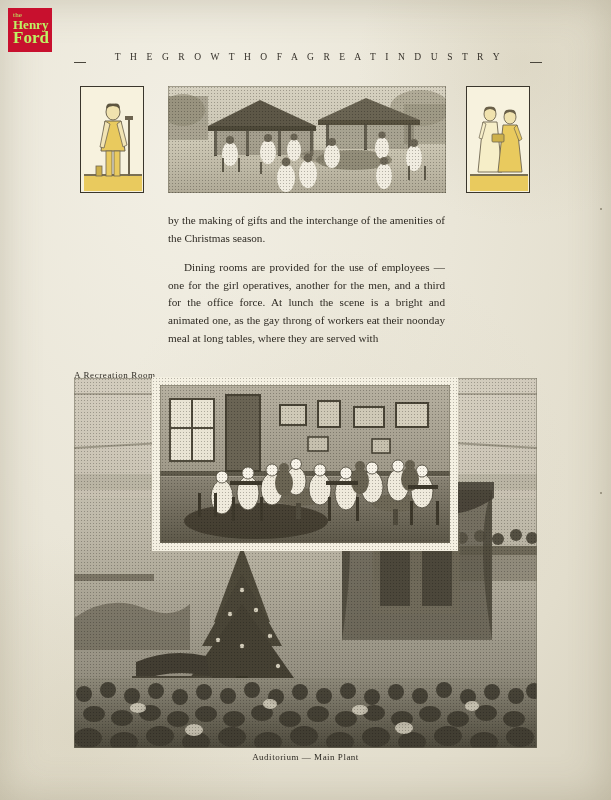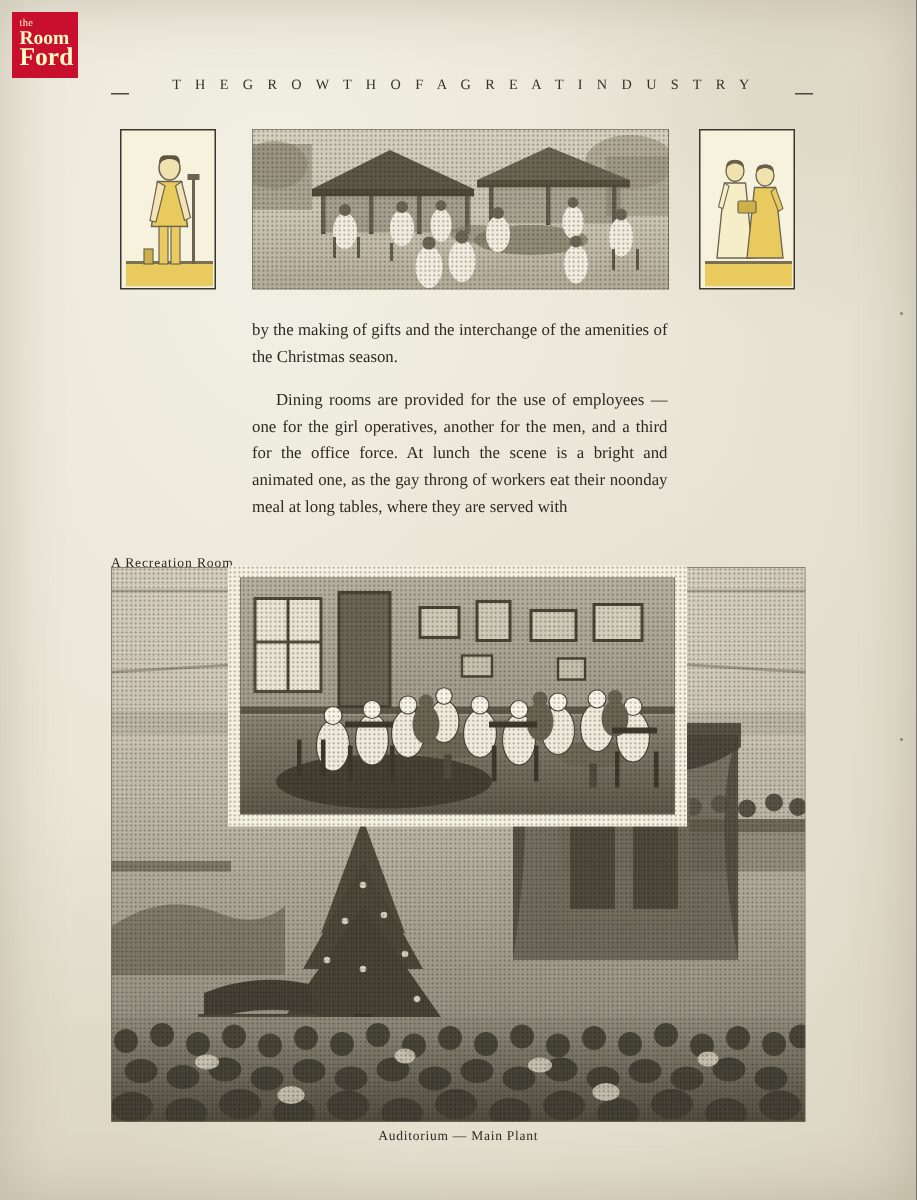--- a/index.html
+++ b/index.html
@@ -41,21 +41,21 @@
     box-shadow: inset 0 0 42px rgba(120,108,80,0.30);
     pointer-events: none;
   }
 
   
   #logo {
     position: absolute;
     left: 8px; top: 8px;
     width: 44px; height: 44px;
     background: #c8102e;
-    color: #fef9c3;
+    color: #bef264;
     font-family: "Liberation Serif", serif;
     line-height: 1.02;
     padding: 4px 4px 0 5px;
     z-index: 40;
   }
   #logo .the { font-size: 7px; letter-spacing: .2px; display:block; }
   #logo .henry { font-size: 13px; font-weight: bold; display:block; margin-top:-1px;}
   #logo .ford { font-size: 17px; font-weight: bold; display:block; margin-top:-2px;}
 
   
@@ -184,21 +184,21 @@
     pointer-events: none;
   }
 </style>
 </head>
 <body>
 
 <div id="page">
 
   <div id="logo">
     <span class="the">the</span>
-    <span class="henry">Room</span>
+    <span class="henry">Henry</span>
     <span class="ford">Ford</span>
   </div>
 
   <div id="rule-left"></div>
   <div id="runhead">T H E   G R O W T H   O F   A   G R E A T   I N D U S T R Y</div>
   <div id="rule-right"></div>
 
   <div class="vignette" id="vignette-left">
     <div class="vg-inner">
       <svg width="58" height="101" viewBox="0 0 58 101">

